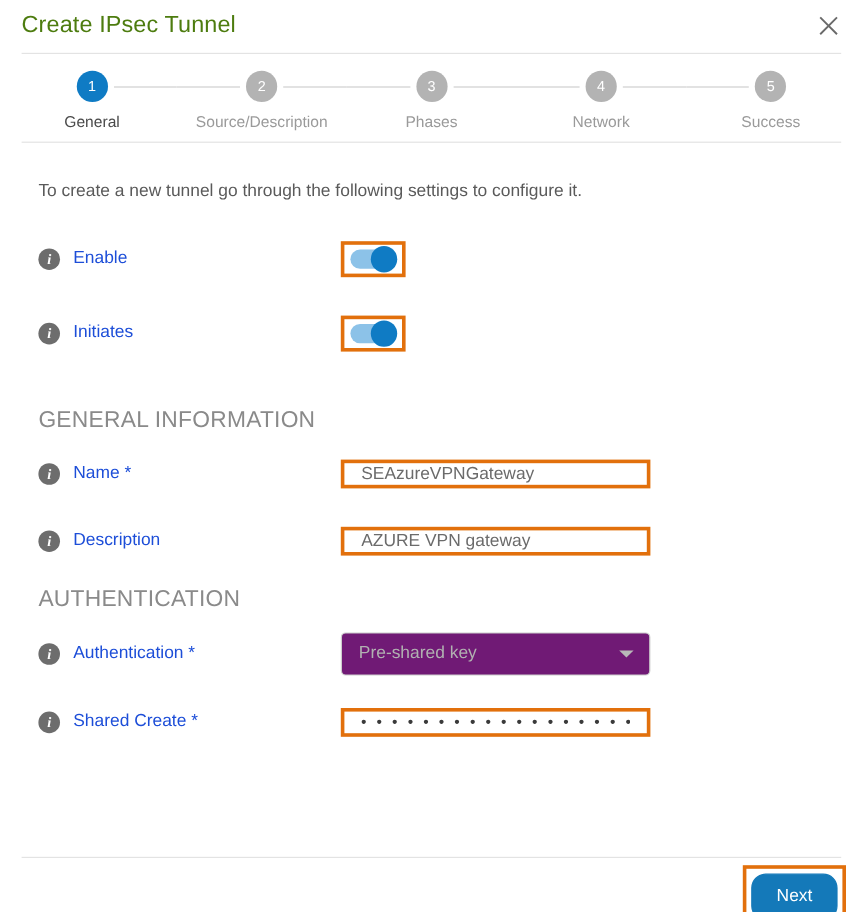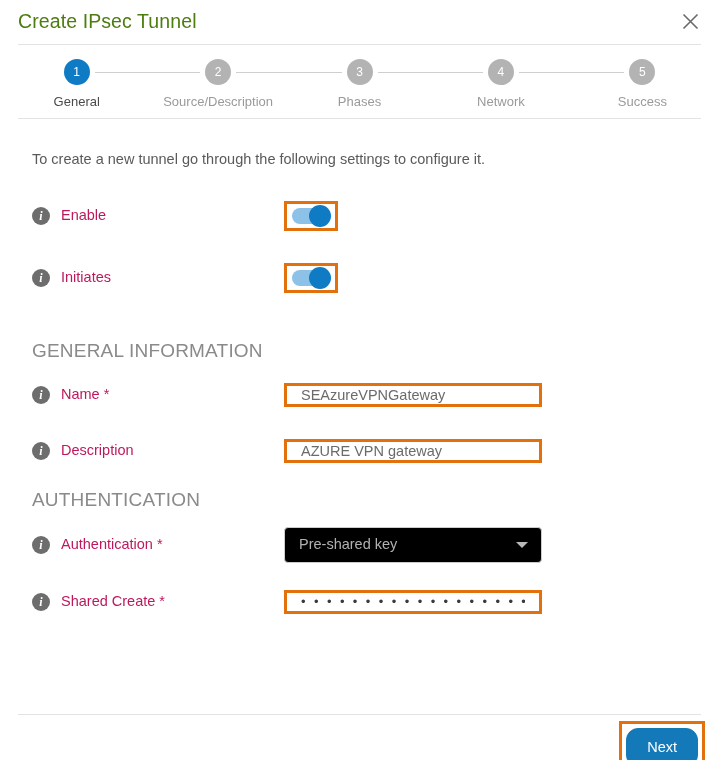--- a/index.html
+++ b/index.html
@@ -144,21 +144,21 @@
     font-family: "Liberation Serif", serif;
     display: flex;
     align-items: center;
     justify-content: center;
     flex: none;
     line-height: 1;
   }
   .label-text {
     margin-left: 11px;
     font-size: 14.5px;
-    color: #be185d;
+    color: #1d4ed8;
     line-height: 1;
     white-space: nowrap;
   }
 
   
   .section-head {
     font-size: 19px;
     color: #8a8a8a;
     letter-spacing: .2px;
     margin-left: 14px;
@@ -233,21 +233,21 @@
   
   .select-wrap {
     width: 258px;
     height: 36px;
     border: 1px solid #cccccc;
     border-radius: 4px;
     box-sizing: border-box;
     display: flex;
     align-items: center;
     position: relative;
-    background: #000000;
+    background: #701a75;
     cursor: pointer;
   }
   .select-value {
     padding-left: 14px;
     font-size: 14.5px;
     color: #b1b1b1;
     line-height: 1;
   }
   .select-caret {
     position: absolute;

